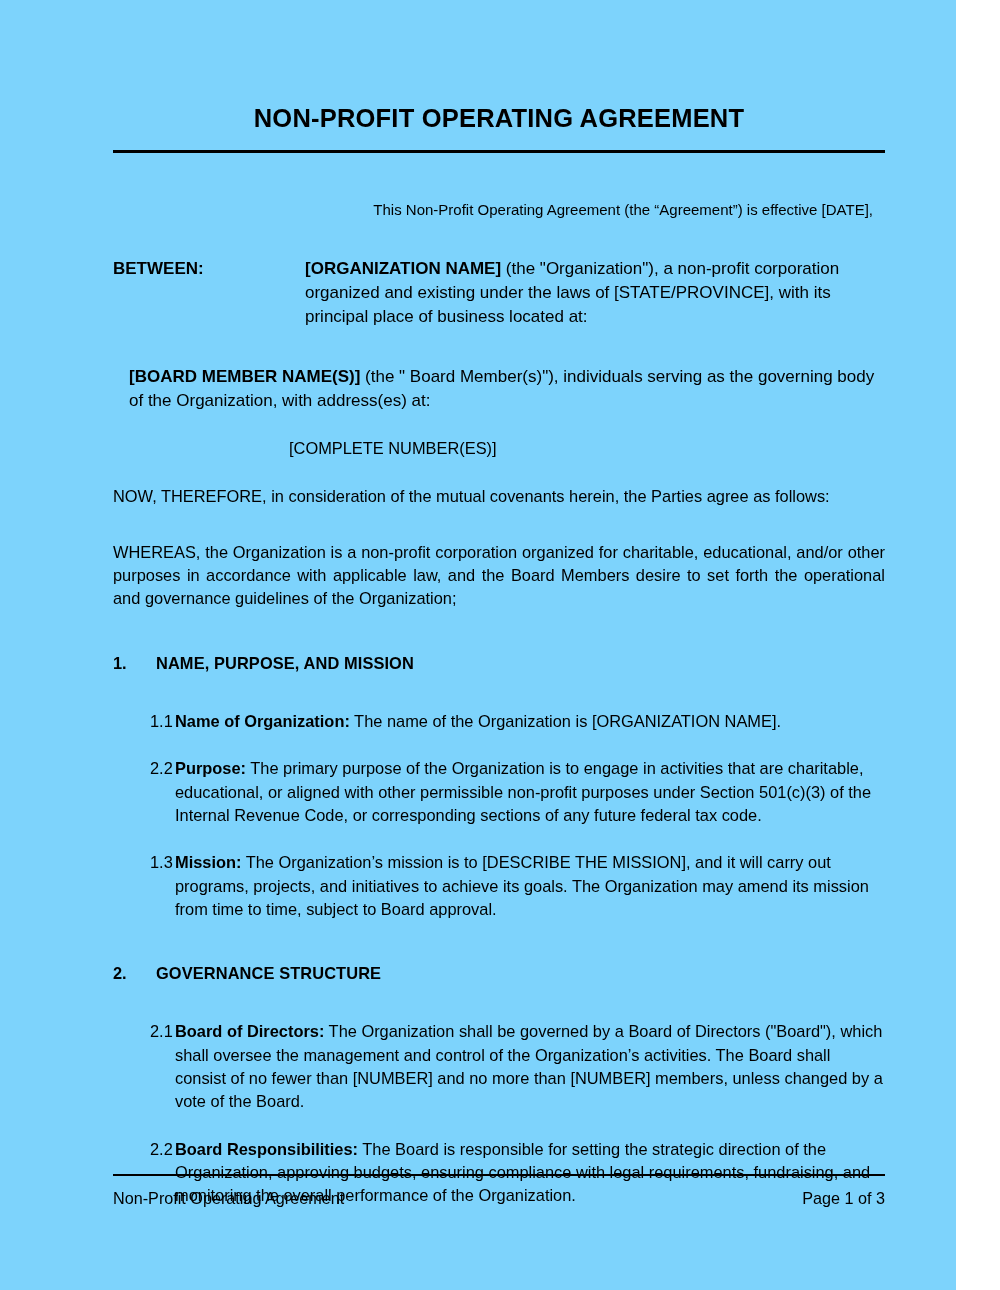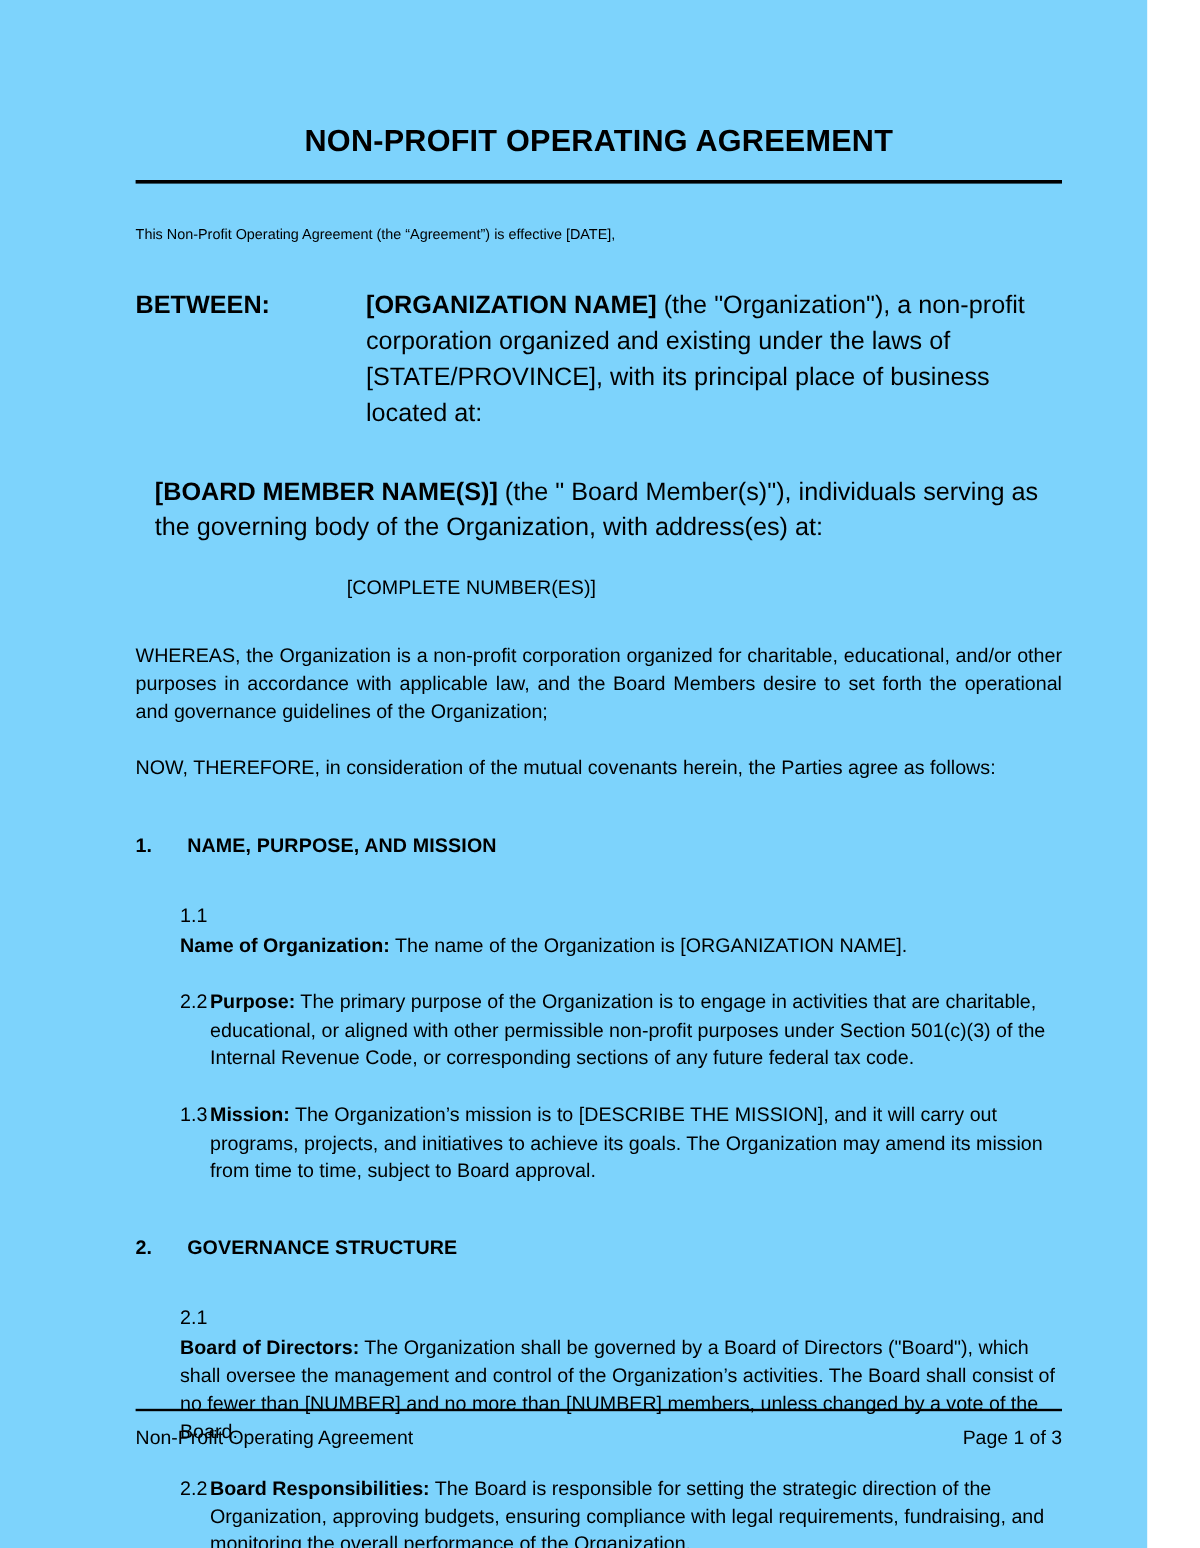--- a/index.html
+++ b/index.html
@@ -39,31 +39,32 @@
   .title-rule {
     margin-top: 17px;
     height: 0;
     border: none;
     border-top: 3.5px solid #000000;
     width: 772px;
   }
 
   
   .intro {
-    margin: 0;
+    margin: 12px;
     padding-top: 34px;
-    font-size: 12px;
-    line-height: 1.42;
+    font-size: 15px;
+    line-height: 1.42;
+    text-align: right;
   }
 
   
   .party {
     display: flex;
     margin-top: 36px;
-    font-size: 21px;
+    font-size: 17px;
     line-height: 1.42;
   }
   .party-label {
     flex: 0 0 176px;
     font-weight: bold;
     white-space: nowrap;
   }
   .party-body {
     flex: 1 1 auto;
     margin-left: 16px;
@@ -108,21 +109,20 @@
 
   .clause {
     display: flex;
     margin-top: 24px;
     margin-left: 37px;
     font-size: 16.4px;
     line-height: 1.42;
   }
   .clause.first {
     margin-top: 36px;
-    flex-direction: column;
   }
   .clause-num {
     flex: 0 0 25px;
   }
   .clause-text {
     flex: 1 1 auto;
   }
   .clause-text b {
     font-weight: bold;
   }
@@ -163,22 +163,22 @@
     <div class="party">
       <div class="party-label">BETWEEN:</div>
       <div class="party-body"><b>[ORGANIZATION NAME]</b><span> (the "Organization"), a non-profit corporation organized and existing under the laws of [STATE/PROVINCE], with its principal place of business located at:</span></div>
     </div>
 
     <div class="party">
       <div class="party-body"><b>[BOARD MEMBER NAME(S)]</b><span> (the " Board Member(s)"), individuals serving as the governing body of the Organization, with address(es) at:</span></div>
     </div>
     <div class="addr-line">[COMPLETE NUMBER(ES)]</div>
 
+    <p class="recital no-justify">NOW, THEREFORE, in consideration of the mutual covenants herein, the Parties agree as follows:</p>
     <p class="recital">WHEREAS, the Organization is a non-profit corporation organized for charitable, educational, and/or other purposes in accordance with applicable law, and the Board Members desire to set forth the operational and governance guidelines of the Organization;</p>
-    <p class="recital no-justify">NOW, THEREFORE, in consideration of the mutual covenants herein, the Parties agree as follows:</p>
 
     <div class="section-head">
       <div class="section-num">1.</div>
       <div class="section-title">NAME, PURPOSE, AND MISSION</div>
     </div>
 
     <div class="clause first">
       <div class="clause-num">1.1</div>
       <div class="clause-text"><b>Name of Organization:</b><span> The name of the Organization is [ORGANIZATION NAME].</span></div>
     </div>

